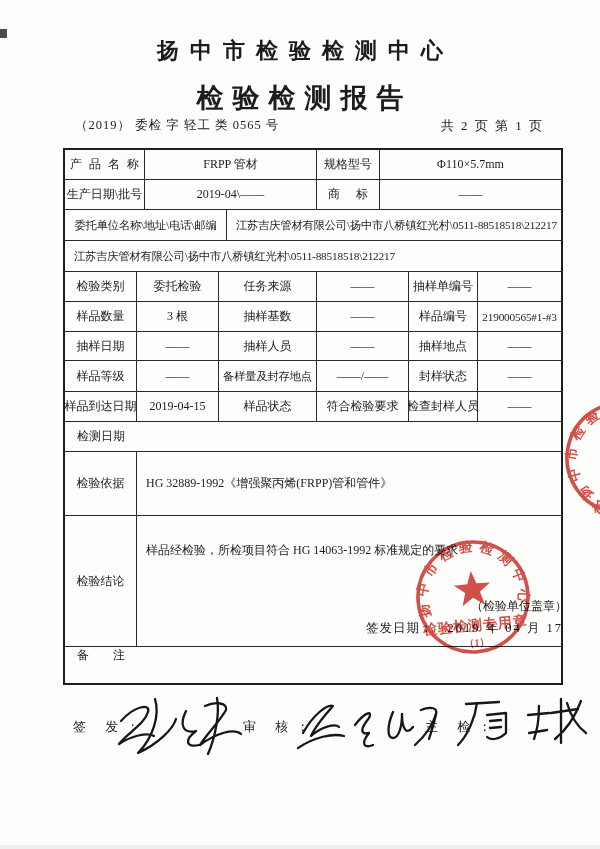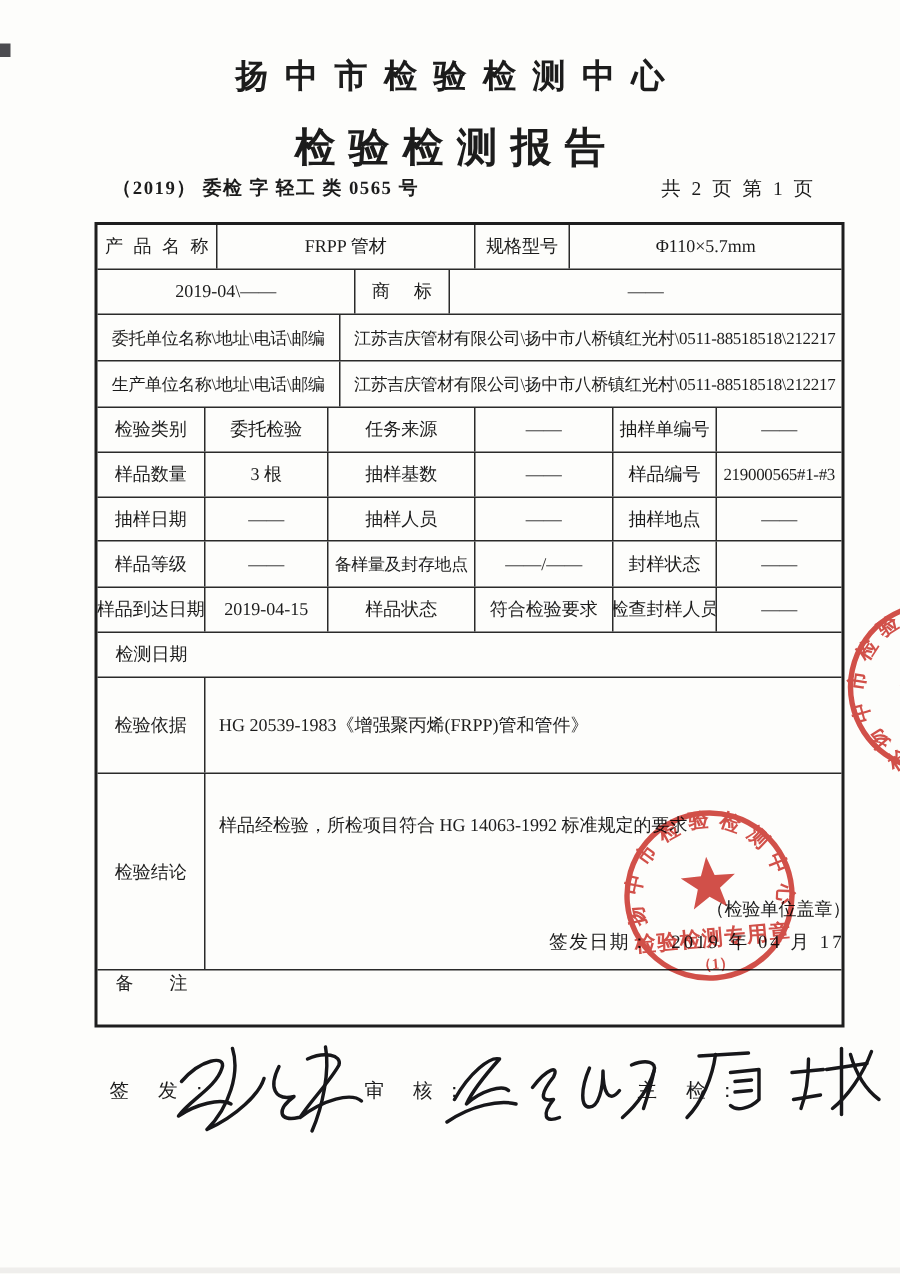--- a/index.html
+++ b/index.html
@@ -21,21 +21,21 @@
   .org-title{
     position:absolute;top:36px;left:0;width:100%;
     text-align:center;font-size:22px;font-weight:bold;
     letter-spacing:11px;text-indent:11px;white-space:nowrap;
   }
   .report-title{
     position:absolute;top:80px;left:0;width:100%;
     text-align:center;font-size:27px;font-weight:bold;
     letter-spacing:9px;text-indent:9px;white-space:nowrap;
   }
-  .doc-no{position:absolute;top:117px;left:75px;font-size:12.5px;letter-spacing:1px;font-weight:bold;}
+  .doc-no{position:absolute;top:117px;left:75px;font-size:12.5px;letter-spacing:1px;}
   .page-no{position:absolute;top:117px;right:56px;font-size:13px;letter-spacing:2px;}
 
   
   .rpt-table{
     position:absolute;left:63px;top:148px;width:496px;
     border:2px solid #1e1e1e;background:transparent;
   }
   .t-row{display:flex;border-bottom:1px solid var(--line);box-sizing:border-box;}
   .t-row:last-child{border-bottom:none;flex-direction:column;}
   .t-cell{
@@ -93,32 +93,32 @@
   <div class="rpt-table">
 
     <div class="t-row h30">
       <div class="t-cell sp1" style="width:80px">产品名称</div>
       <div class="t-cell" style="width:172px">FRPP 管材</div>
       <div class="t-cell" style="width:63px">规格型号</div>
       <div class="t-cell flex1">Φ110×5.7mm</div>
     </div>
 
     <div class="t-row h30">
+      <div class="t-cell" style="width:80px">生产日期\批号</div>
       <div class="t-cell" style="width:172px">2019-04\——</div>
       <div class="t-cell sp2" style="width:63px">商标</div>
       <div class="t-cell flex1">——</div>
     </div>
 
     <div class="t-row h31">
       <div class="t-cell small" style="width:162px">委托单位名称\地址\电话\邮编</div>
       <div class="t-cell flex1 left small">江苏吉庆管材有限公司\扬中市八桥镇红光村\0511-88518518\212217</div>
     </div>
 
     <div class="t-row h31">
-      <div class="t-cell small" style="width:162px">生产单位名称\地址\电话\邮编</div>
       <div class="t-cell flex1 left small">江苏吉庆管材有限公司\扬中市八桥镇红光村\0511-88518518\212217</div>
     </div>
 
     <div class="t-row h30">
       <div class="t-cell" style="width:72px">检验类别</div>
       <div class="t-cell" style="width:82px">委托检验</div>
       <div class="t-cell" style="width:98px">任务来源</div>
       <div class="t-cell" style="width:92px">——</div>
       <div class="t-cell" style="width:69px">抽样单编号</div>
       <div class="t-cell flex1">——</div>
@@ -159,21 +159,21 @@
       <div class="t-cell" style="width:69px">检查封样人员</div>
       <div class="t-cell flex1">——</div>
     </div>
 
     <div class="t-row h30">
       <div class="t-cell" style="width:72px">检测日期</div>
     </div>
 
     <div class="t-row h64">
       <div class="t-cell" style="width:72px">检验依据</div>
-      <div class="t-cell flex1 left">HG 20539-1983《增强聚丙烯(FRPP)管和管件》</div>
+      <div class="t-cell flex1 left">HG 32889-1992《增强聚丙烯(FRPP)管和管件》</div>
     </div>
 
     <div class="t-row h131">
       <div class="t-cell" style="width:72px">检验结论</div>
       <div class="t-cell flex1 concl-cell">
         <div class="concl-text">样品经检验，所检项目符合 HG 14063-1992 标准规定的要求</div>
         <div class="seal-note">（检验单位盖章）</div>
         <div class="issue-line">
           <span>签发日期：</span><span class="date">2019 年 04 月 17 日</span>
         </div>

